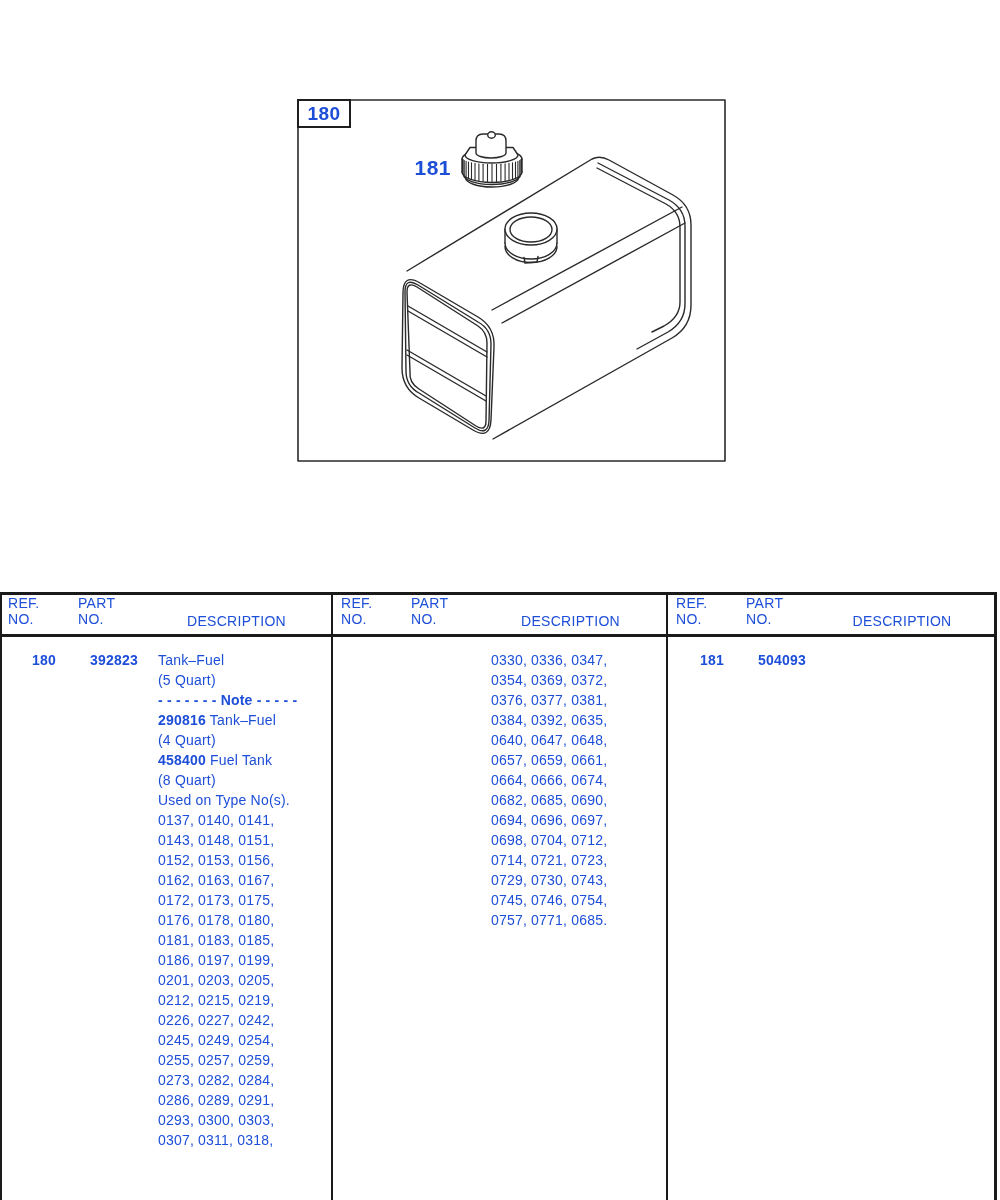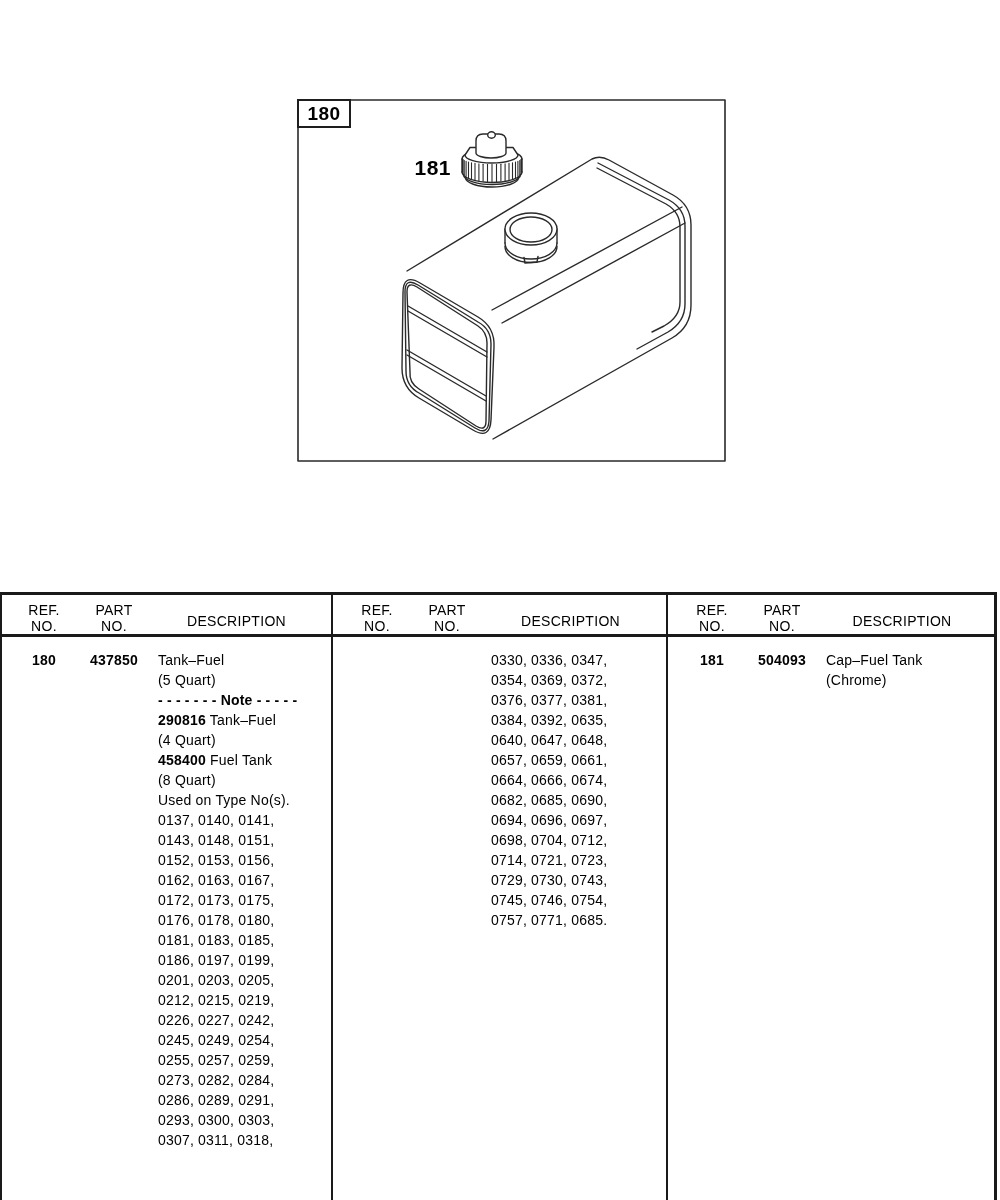--- a/index.html
+++ b/index.html
@@ -1,18 +1,18 @@
 <!DOCTYPE html>
 <html><head>
 <meta charset="utf-8">
 <style>
   html,body{margin:0;padding:0;background:#e8e8e8;}
   .page{
     position:relative;width:1000px;height:1200px;background:#ffffff;
-    font-family:"Liberation Sans","DejaVu Sans",sans-serif;color:#000000;
+    font-family:"Liberation Sans","DejaVu Sans",sans-serif;color:#1d4ed8;
     overflow:hidden;margin:0 auto;
   }
   
   .figure-box{position:absolute;left:297px;top:99px;width:429px;height:363px;}
   .figure-box svg{position:absolute;left:0;top:0;}
   .fig-label{
     position:absolute;left:0;top:0;width:50px;height:25px;
     border:2.5px solid #1e1e1e;background:#fff;
     font-size:19px;font-weight:bold;text-align:center;line-height:25px;
     letter-spacing:0.5px;
@@ -24,21 +24,21 @@
   
   .parts-table{position:absolute;left:0;top:592px;width:997px;height:608px;font-size:14px;}
   .tline{position:absolute;background:#1a1a1a;}
   .tb-top{left:0;top:0;width:996px;height:3px;}
   .tb-sep{left:0;top:42px;width:996px;height:2.5px;}
   .tb-left{left:0;top:0;width:2px;height:608px;}
   .tb-v1{left:331px;top:0;width:2px;height:608px;}
   .tb-v2{left:666px;top:0;width:2px;height:608px;}
   .tb-right{left:994px;top:0;width:2.5px;height:608px;}
   .panel{position:absolute;top:0;bottom:0;}
-  .hdr{position:absolute;top:10px;text-align:center;line-height:16px;letter-spacing:0.3px;}
+  .hdr{position:absolute;top:3px;text-align:left;line-height:16px;letter-spacing:0.3px;}
   .hdr-ref{left:8px;width:72px;}
   .hdr-part{left:78px;width:72px;}
   .hdr-desc{position:absolute;top:21px;left:150px;right:8px;text-align:center;letter-spacing:0.3px;}
   .val{position:absolute;top:58px;font-weight:bold;text-align:center;line-height:20px;letter-spacing:0.2px;}
   .val-ref{left:8px;width:72px;}
   .val-part{left:78px;width:72px;}
   .desc{position:absolute;top:58px;left:158px;right:2px;line-height:20px;letter-spacing:0.2px;}
   .desc .b{font-weight:bold;}
 </style>
 </head>
@@ -140,21 +140,21 @@
           <div class="hdr hdr-ref">
             <div class="">REF.</div>
             <div class="">NO.</div>
           </div>
           <div class="hdr hdr-part">
             <div class="">PART</div>
             <div class="">NO.</div>
           </div>
           <div class="hdr-desc">DESCRIPTION</div>
           <div class="val val-ref">180</div>
-          <div class="val val-part">437850</div>
+          <div class="val val-part">392823</div>
           <div class="desc">
             <div class="dline">Tank–Fuel</div>
             <div class="dline">(5 Quart)</div>
             <div class="dline"><span class="b">- - - - - - - Note - - - - -</span></div>
             <div class="dline"><span class="b">290816</span><span class=""> Tank–Fuel</span></div>
             <div class="dline">(4 Quart)</div>
             <div class="dline"><span class="b">458400</span><span class=""> Fuel Tank</span></div>
             <div class="dline">(8 Quart)</div>
             <div class="dline">Used on Type No(s).</div>
             <div class="dline">0137, 0140, 0141,</div>
@@ -208,21 +208,17 @@
             <div class="">REF.</div>
             <div class="">NO.</div>
           </div>
           <div class="hdr hdr-part">
             <div class="">PART</div>
             <div class="">NO.</div>
           </div>
           <div class="hdr-desc">DESCRIPTION</div>
           <div class="val val-ref">181</div>
           <div class="val val-part">504093</div>
-          <div class="desc">
-            <div class="dline">Cap–Fuel Tank</div>
-            <div class="dline">(Chrome)</div>
-          </div>
         </div>
       </div>
   </div>
 
 </div>
 
 </body></html>

